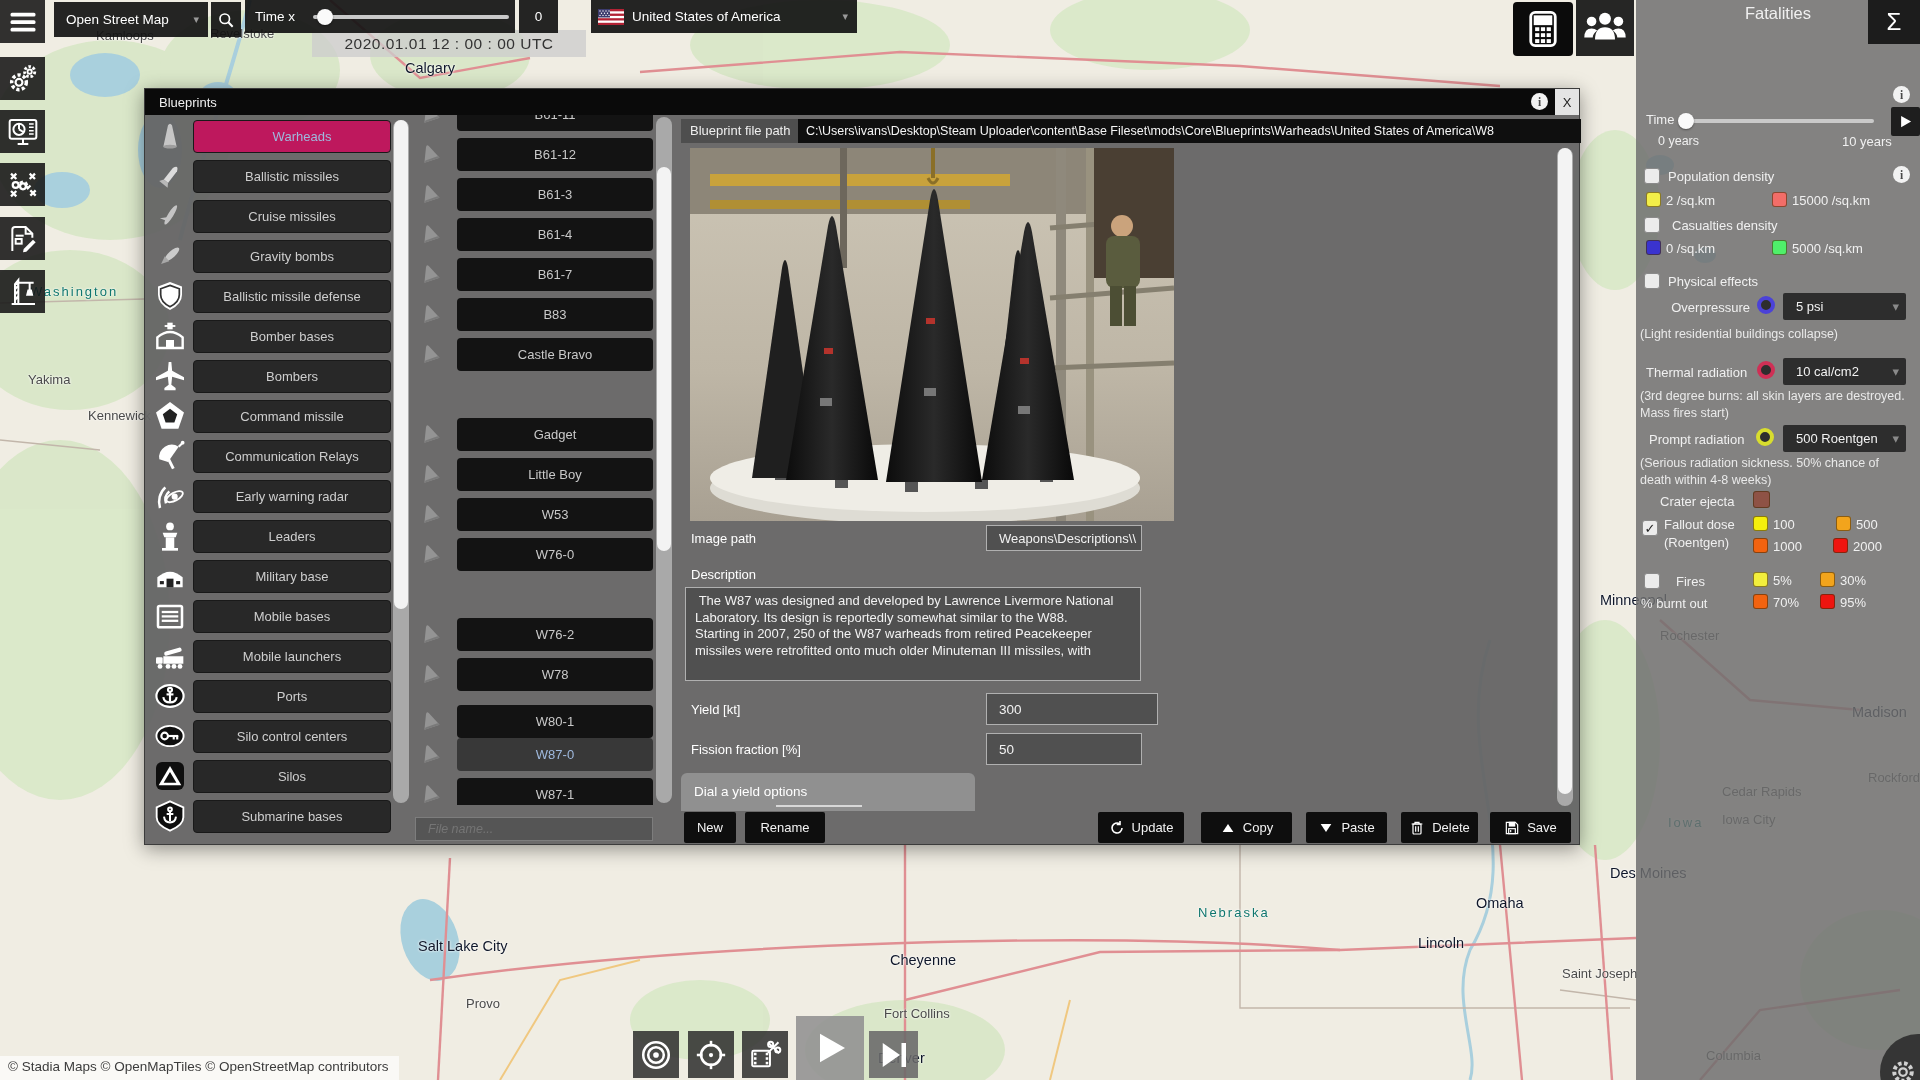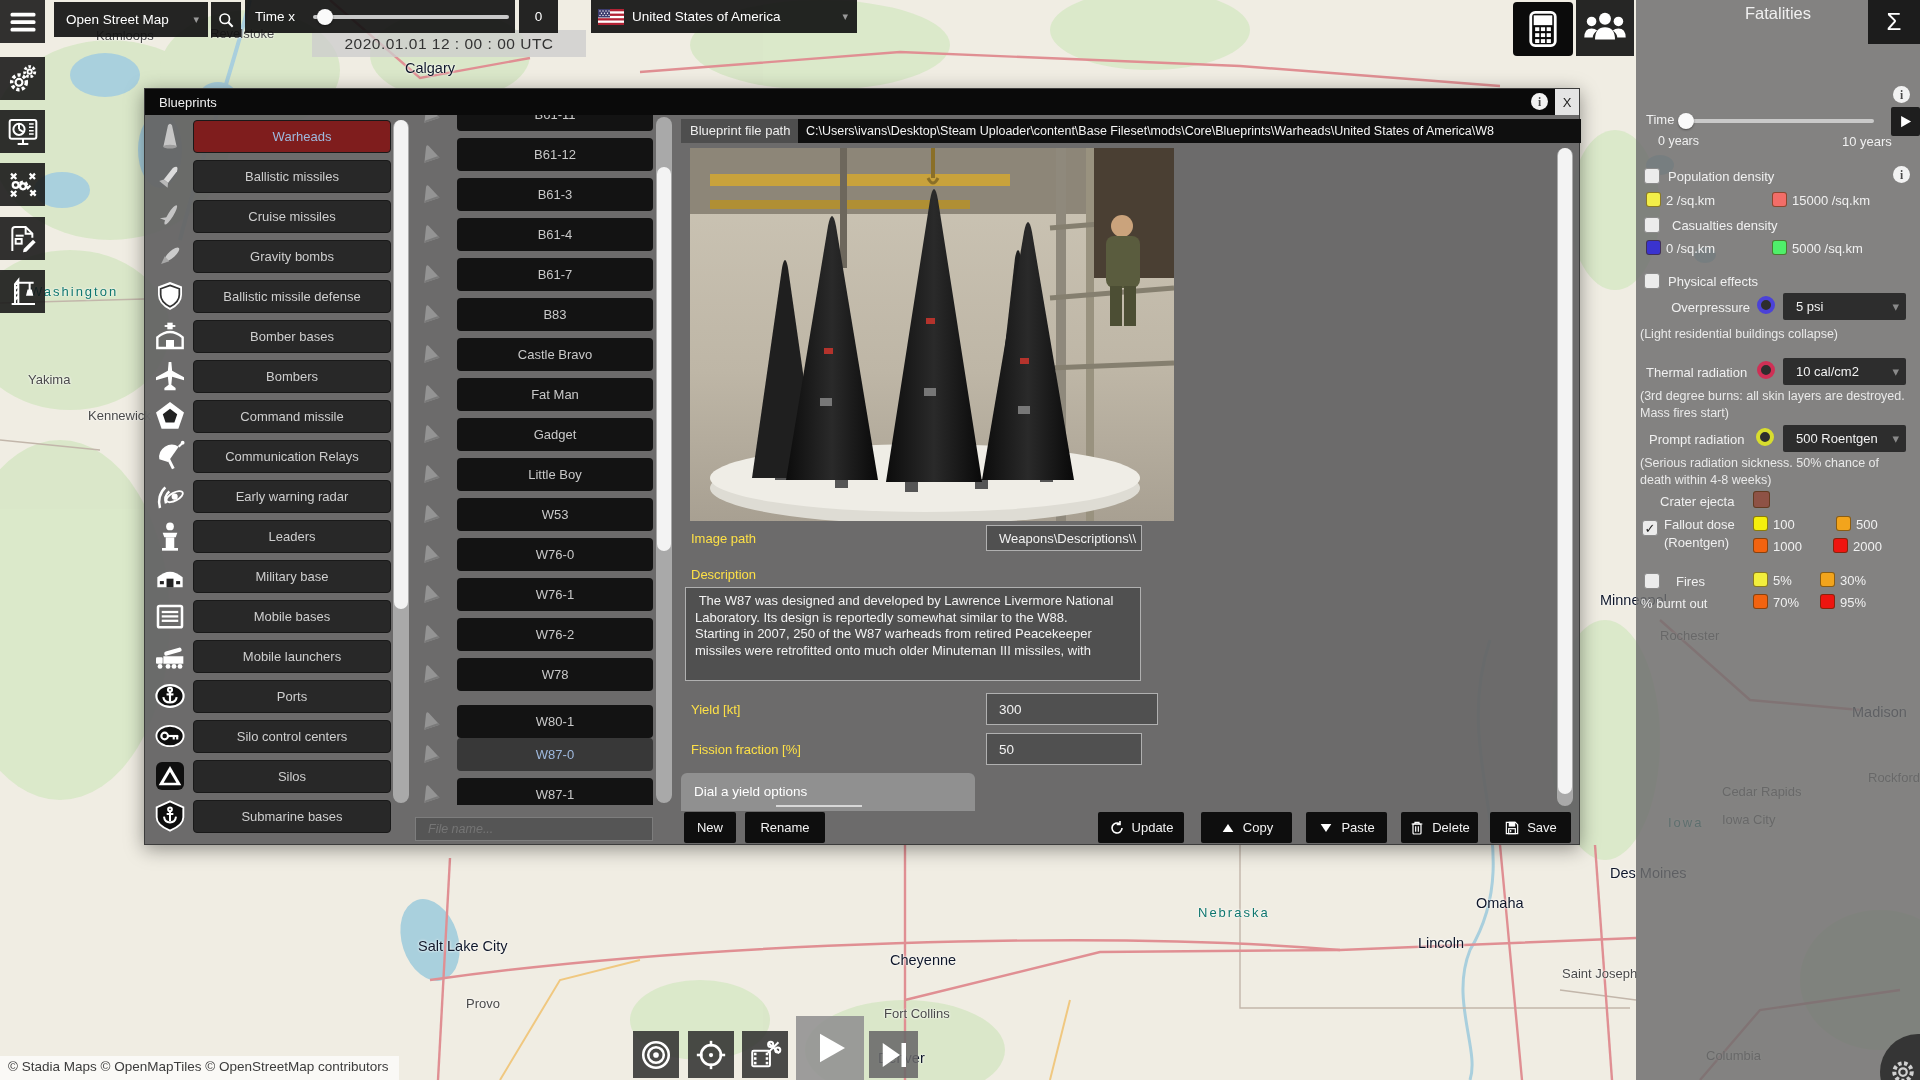--- a/index.html
+++ b/index.html
@@ -47,30 +47,30 @@
           font-size:11.5px; display:flex; align-items:center; justify-content:center; font-family:"Liberation Serif",serif; }
   .info::after { content:'i'; }
   #dlg-close { right:0; top:0; width:24px; height:26px; background:#e4e4e4; color:#222; font-size:13px;
                display:flex; align-items:center; justify-content:center; }
   .cat-row { position:absolute; left:4px; width:242px; height:33px; }
   .cat-icon { position:absolute; left:0; top:-2px; width:42px; height:36px; display:flex; align-items:center; justify-content:center; }
   .cat-icon svg { width:32px; height:32px; }
   .cat-btn { position:absolute; left:44px; top:0; width:198px; height:33px; background:#282828; border:1px solid #191919;
              border-radius:4px; color:#cecece; font-size:13px; text-align:center; line-height:31px;
              overflow:hidden; white-space:nowrap; }
-  .cat-btn.sel { color:#9fb9dd; background:#7f1d1d;padding-left:20px; }
+  .cat-btn.sel { color:#9fb9dd; background:#be185d;padding-left:20px; }
   .wh-row { position:absolute; left:0; width:258px; height:33px; }
   .wh-icon { position:absolute; left:2px; top:3px; width:34px; height:27px; opacity:.85; }
   .wh-icon svg { width:30px; height:26px; }
   .wh-btn { position:absolute; left:42px; top:0; width:196px; height:33px; background:#131313; border-radius:4px;
             color:#c9c9c9; font-size:13px; text-align:center; line-height:33px; }
   .wh-btn.sel { background:#383838; color:#9fb9dd; }
   .sbtrack { position:absolute; background:#a9a9a9; border-radius:8px; }
   .sbthumb { position:absolute; background:#f3f3f3; border-radius:8px; }
-  .fld-label { position:absolute; color:#fde047; font-size:13px; }
+  .fld-label { position:absolute; color:#ffffff; font-size:13px; }
   .fld-box { position:absolute; background:#505050; border:1px solid #b0b0b0; color:#f2f2f2; font-size:13.5px;
              font-family:"Liberation Sans",sans-serif; padding-left:12px; }
   input.fld-box { outline:none; }
   #desc-box { white-space:pre-wrap; line-height:1.28; font-size:13px; padding:5px 9px; overflow:hidden; }
   .dlgbtn { position:absolute; top:723px; height:31px; background:#0e0e0e; border-radius:2px; color:#f2f2f2;
             font-size:13px; display:flex; align-items:center; justify-content:center; gap:7px; }
   .dlgbtn svg { width:16px; height:16px; }
 
   
   #panel { left:1636px; top:0; width:284px; height:1080px; background:rgba(110,110,110,.84); z-index:7; color:#f0f0f0; }
@@ -657,29 +657,20 @@
         </div>
         <div class="wh-row" style="top: 223px;">
           <div class="wh-icon">
             <svg viewBox="0 0 24 24">
               <path d="M5 20 L19 15.5 L9 4.5 Q7 3 6.5 5.5 Z" fill="#9c9c9c"></path>
               <path d="M5 20 L19 15.5 L17 14 L6 18 Z" fill="#7d7d7d"></path>
             </svg>
           </div>
           <div class="wh-btn">Castle Bravo</div>
         </div>
-        <div class="wh-row" style="top: 263px;">
-          <div class="wh-icon">
-            <svg viewBox="0 0 24 24">
-              <path d="M5 20 L19 15.5 L9 4.5 Q7 3 6.5 5.5 Z" fill="#9c9c9c"></path>
-              <path d="M5 20 L19 15.5 L17 14 L6 18 Z" fill="#7d7d7d"></path>
-            </svg>
-          </div>
-          <div class="wh-btn">Fat Man</div>
-        </div>
         <div class="wh-row" style="top: 303px;">
           <div class="wh-icon">
             <svg viewBox="0 0 24 24">
               <path d="M5 20 L19 15.5 L9 4.5 Q7 3 6.5 5.5 Z" fill="#9c9c9c"></path>
               <path d="M5 20 L19 15.5 L17 14 L6 18 Z" fill="#7d7d7d"></path>
             </svg>
           </div>
           <div class="wh-btn">Gadget</div>
         </div>
         <div class="wh-row" style="top: 343px;">
@@ -701,29 +692,20 @@
           <div class="wh-btn">W53</div>
         </div>
         <div class="wh-row" style="top: 423px;">
           <div class="wh-icon">
             <svg viewBox="0 0 24 24">
               <path d="M5 20 L19 15.5 L9 4.5 Q7 3 6.5 5.5 Z" fill="#9c9c9c"></path>
               <path d="M5 20 L19 15.5 L17 14 L6 18 Z" fill="#7d7d7d"></path>
             </svg>
           </div>
           <div class="wh-btn">W76-0</div>
-        </div>
-        <div class="wh-row" style="top: 463px;">
-          <div class="wh-icon">
-            <svg viewBox="0 0 24 24">
-              <path d="M5 20 L19 15.5 L9 4.5 Q7 3 6.5 5.5 Z" fill="#9c9c9c"></path>
-              <path d="M5 20 L19 15.5 L17 14 L6 18 Z" fill="#7d7d7d"></path>
-            </svg>
-          </div>
-          <div class="wh-btn">W76-1</div>
         </div>
         <div class="wh-row" style="top: 503px;">
           <div class="wh-icon">
             <svg viewBox="0 0 24 24">
               <path d="M5 20 L19 15.5 L9 4.5 Q7 3 6.5 5.5 Z" fill="#9c9c9c"></path>
               <path d="M5 20 L19 15.5 L17 14 L6 18 Z" fill="#7d7d7d"></path>
             </svg>
           </div>
           <div class="wh-btn">W76-2</div>
         </div>

